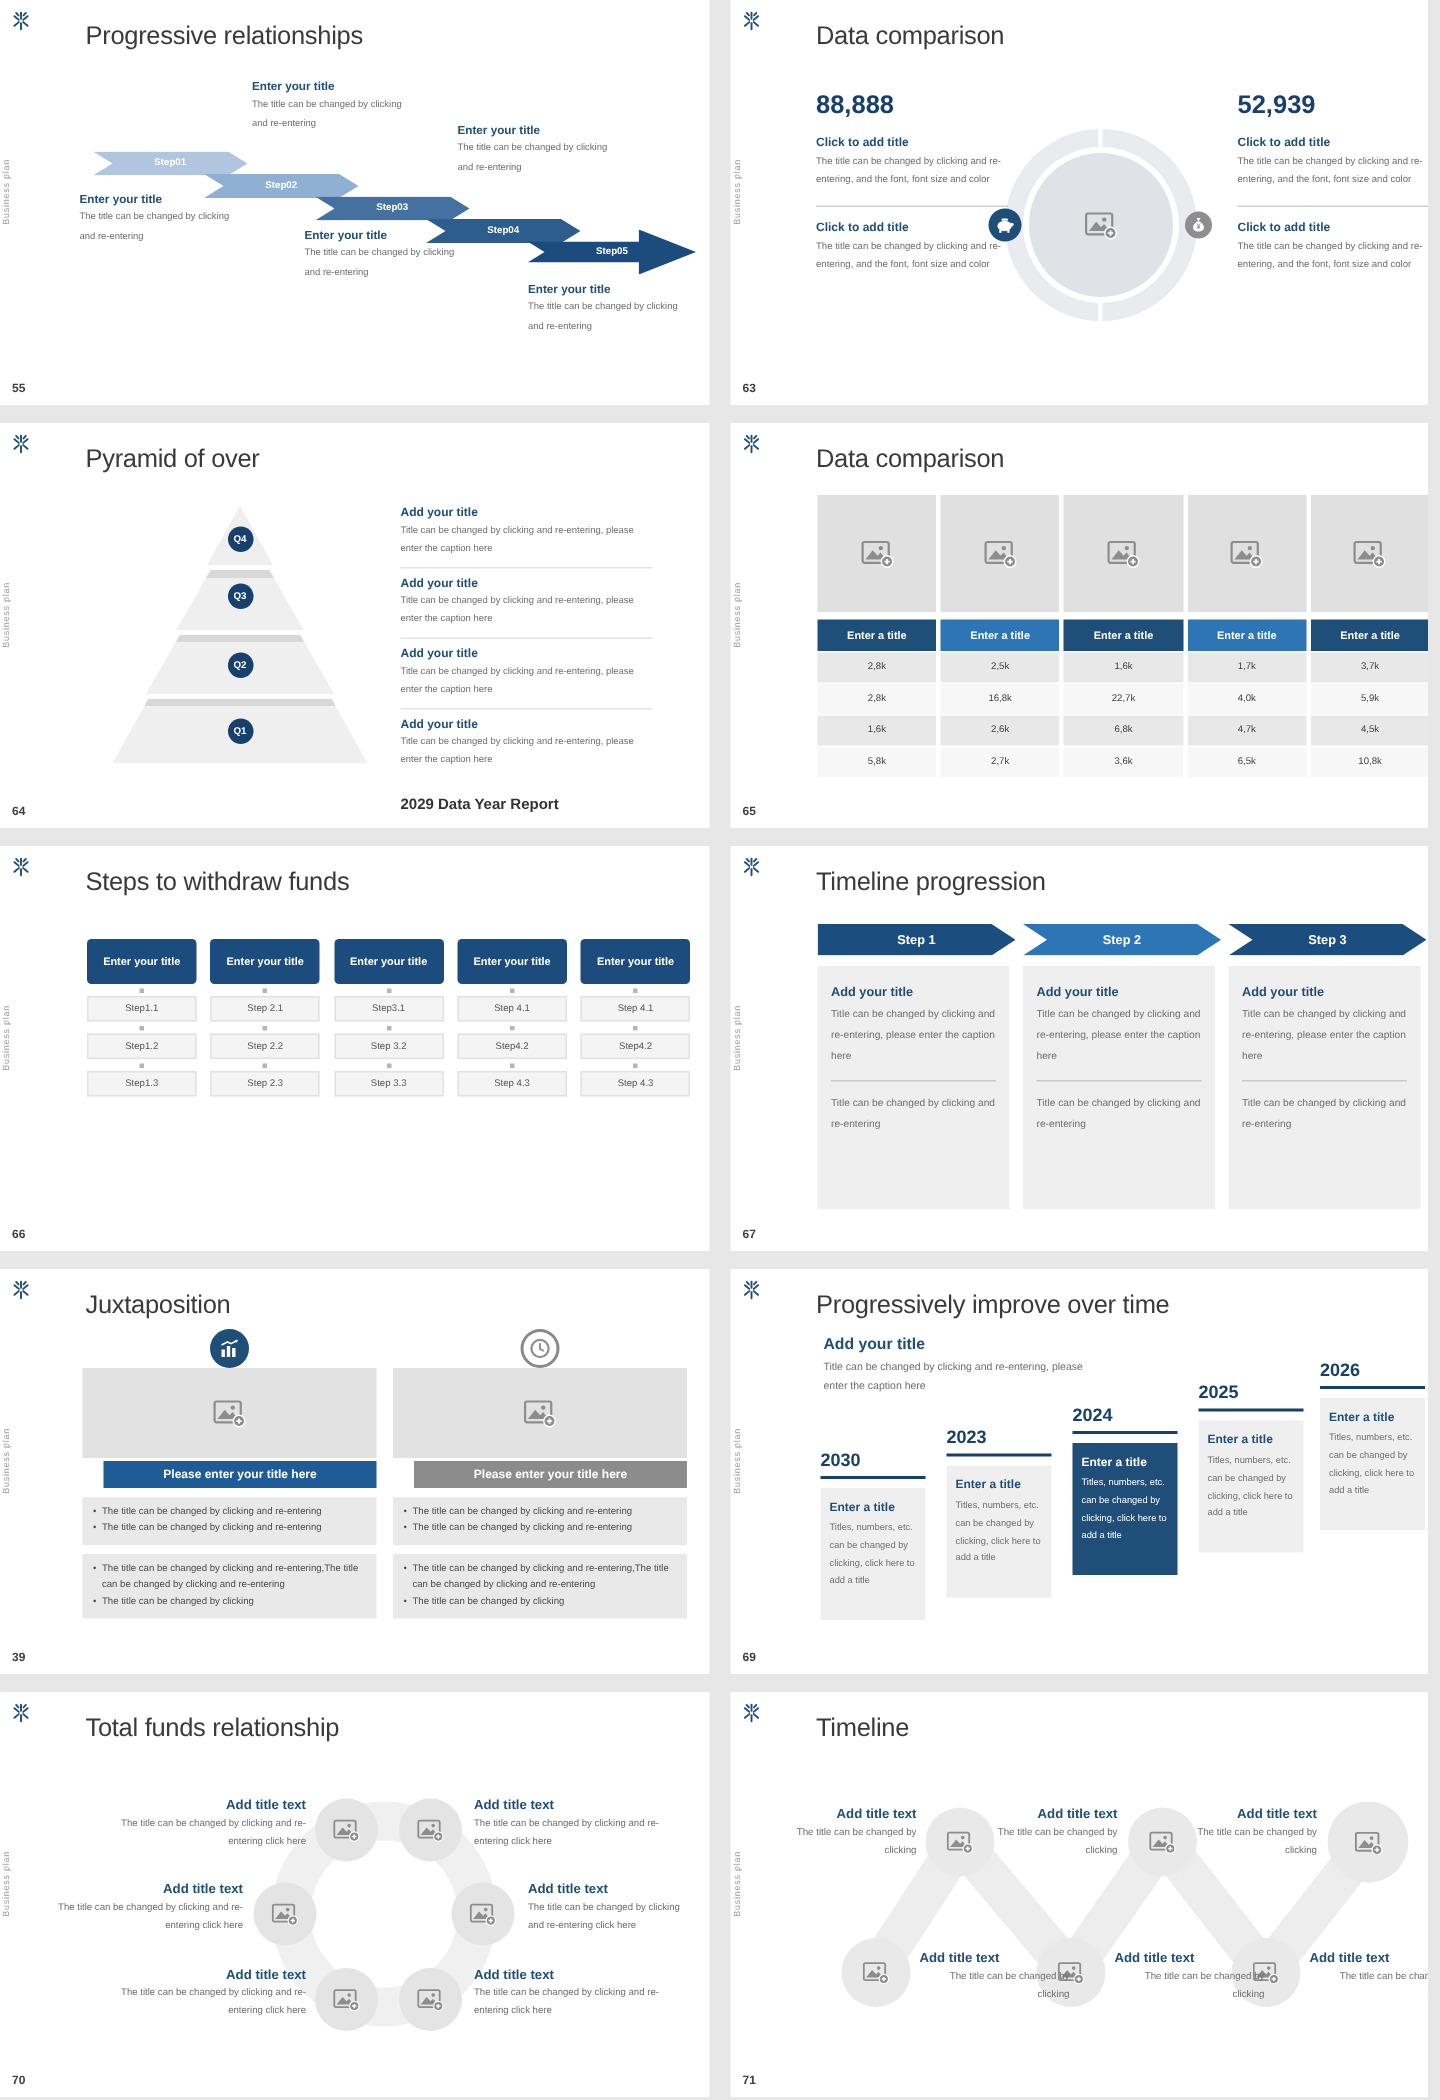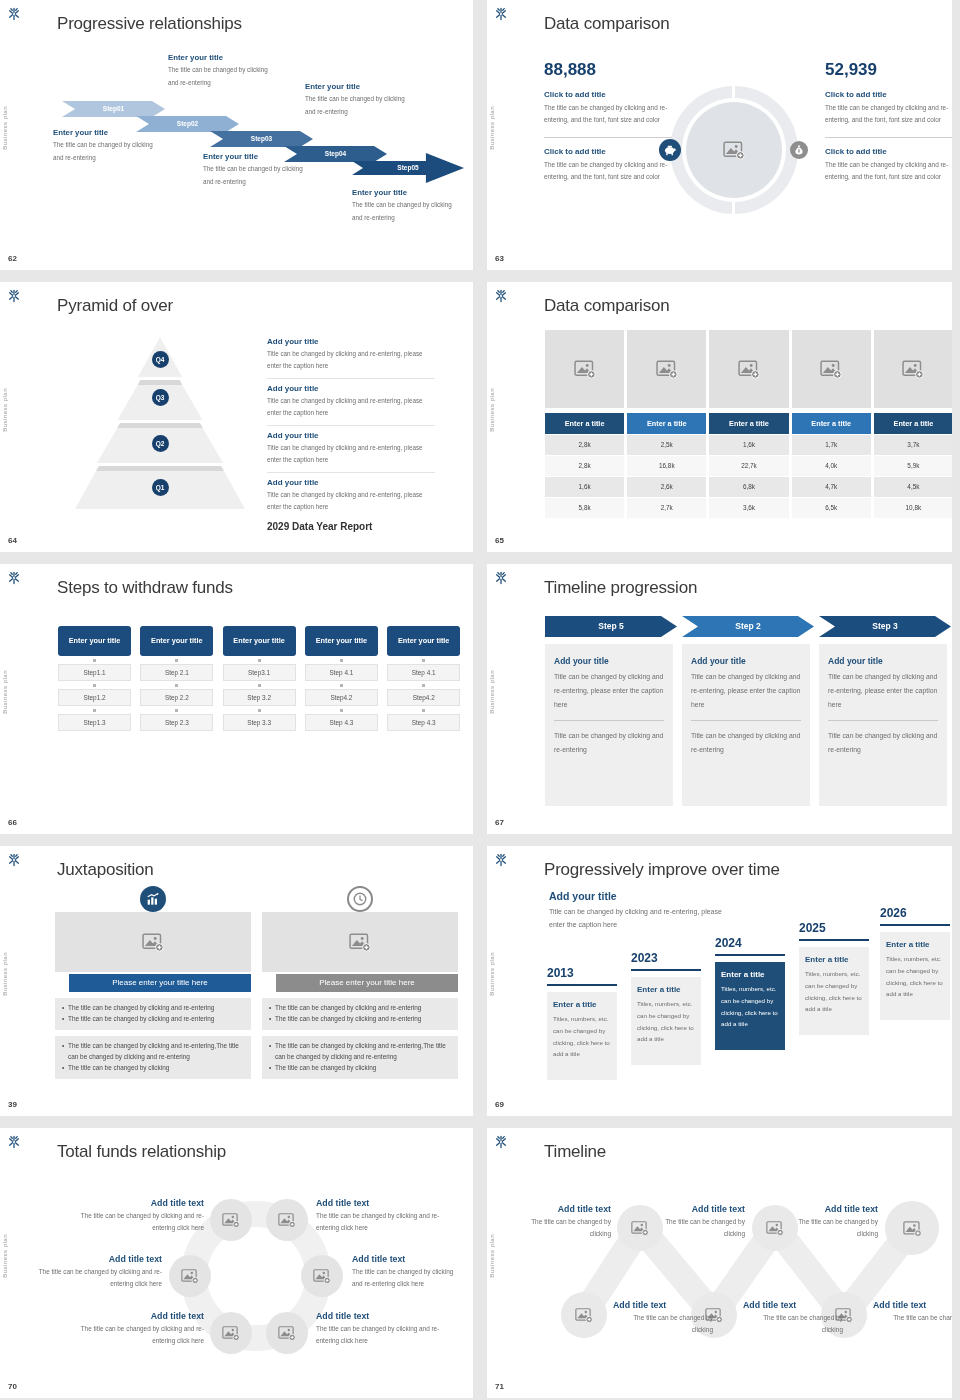--- a/index.html
+++ b/index.html
@@ -46,21 +46,21 @@
   .arr67{position:absolute;top:52px;height:21px;width:132px;color:#fff;font-size:8.5px;font-weight:bold;text-align:center;line-height:21px;clip-path:polygon(0 0,calc(100% - 16px) 0,100% 50%,calc(100% - 16px) 100%,0 100%,16px 50%)}
   .arr67.first{clip-path:polygon(0 0,calc(100% - 16px) 0,100% 50%,calc(100% - 16px) 100%,0 100%)}
   .pan67{position:absolute;top:80px;width:128px;height:162px;background:#efefef;box-sizing:border-box;padding:12px 9px}
   .pan67 .ttl{font-size:8.5px;margin-bottom:4px}
   .pan67 .bdy{font-size:6.8px;line-height:2.05}
   .pan67 hr{border:none;border-top:1px solid #c9c9c9;margin:8px 0}
   
   .col68{position:absolute;top:40px;width:196px}
   .circ68{position:absolute;left:85px;top:0;width:26px;height:26px;border-radius:50%;z-index:2}
   .imgbox68{position:absolute;top:26px;left:0;right:0;height:60px;background:#e2e2e2;display:flex;align-items:center;justify-content:center}
-  .ban68{position:absolute;top:88px;left:14px;right:0;height:18px;color:#fff;font-size:8px;font-weight:normal;text-align:center;line-height:18px}
+  .ban68{position:absolute;top:88px;left:14px;right:0;height:18px;color:#fff;font-size:8px;font-weight:bold;text-align:center;line-height:18px}
   .ul68{position:absolute;left:0;right:0;background:#e9e9e9;margin:0;padding:5px 7px;list-style:none}
   .ul68 li{font-size:6.4px;color:#4a4a4a;line-height:1.7;padding-left:6px;position:relative}
   .ul68 li:before{content:"•";position:absolute;left:0;color:#4a4a4a}
   
   .yr69{font-size:12px;font-weight:bold;color:#17406d;border-bottom:2px solid #17406d;padding-bottom:4px}
   .card69{position:absolute;width:70px;height:88px;background:#efefef;box-sizing:border-box;padding:8px 6px}
   .card69 .ttl{font-size:8px;margin-bottom:4px}
   .card69 .bdy{font-size:6.2px;line-height:1.9}
   .card69.hl{background:#1f4e79}
   .card69.hl .ttl,.card69.hl .bdy{color:#ffffff}
@@ -118,21 +118,21 @@
       <p class="bdy">The title can be changed by clicking and re-entering</p>
     </div>
     <div class="b62" style="left:203px;top:152px;width:100px">
       <h4 class="ttl">Enter your title</h4>
       <p class="bdy">The title can be changed by clicking and re-entering</p>
     </div>
     <div class="b62" style="left:352px;top:188px">
       <h4 class="ttl">Enter your title</h4>
       <p class="bdy">The title can be changed by clicking and re-entering</p>
     </div>
-    <span class="pg">62</span>
+    <span class="pg">55</span>
   </div>
 
   <div class="slide">
     <span class="logo ic">
         <svg viewBox="0 0 24 24">
           <g stroke="#1f4e79" stroke-width="2.2" stroke-linecap="round" fill="none">
             <path d="M12 2.5v7"></path>
             <path d="M12 14.5v7"></path>
             <path d="M4.5 6.5l5 4.2"></path>
             <path d="M14.5 13.3l5 4.2"></path>
@@ -251,21 +251,21 @@
         <p class="bdy">Title can be changed by clicking and re-entering, please enter the caption here</p>
       </div>
       <div class="it64">
         <h5 class="ttl">Add your title</h5>
         <p class="bdy">Title can be changed by clicking and re-entering, please enter the caption here</p>
       </div>
       <div class="it64 last">
         <h5 class="ttl">Add your title</h5>
         <p class="bdy">Title can be changed by clicking and re-entering, please enter the caption here</p>
       </div>
-      <div style="font-size:10px;font-weight:bold;color:#333;margin-top:2px">2029 Data Year Report</div>
+      <div style="font-size:10px;font-weight:bold;color:#333;margin-top:12px">2029 Data Year Report</div>
     </div>
     <span class="pg">64</span>
   </div>
 
   <div class="slide">
     <span class="logo ic">
         <svg viewBox="0 0 24 24">
           <g stroke="#1f4e79" stroke-width="2.2" stroke-linecap="round" fill="none">
             <path d="M12 2.5v7"></path>
             <path d="M12 14.5v7"></path>
@@ -430,21 +430,21 @@
             <path d="M14.5 13.3l5 4.2"></path>
             <path d="M19.5 6.5l-5 4.2"></path>
             <path d="M9.5 13.3l-5 4.2"></path>
             <path d="M6.5 2.8l2.6 2.8"></path>
             <path d="M17.5 2.8l-2.6 2.8"></path>
           </g>
         </svg>
       </span>
     <span class="vlabel">Business plan</span>
     <h2 class="stitle">Timeline progression</h2>
-    <div class="arr67 first" style="left:58px;background:#1b4e7f">Step 5</div>
+    <div class="arr67 first" style="left:58px;background:#1b4e7f">Step 1</div>
     <div class="arr67" style="left:195px;background:#2e75b6">Step 2</div>
     <div class="arr67" style="left:332px;background:#1b4e7f">Step 3</div>
     <div class="pan67" style="left:58px">
       <h5 class="ttl">Add your title</h5>
       <p class="bdy">Title can be changed by clicking and re-entering, please enter the caption here</p>
       <hr>
       <p class="bdy">Title can be changed by clicking and re-entering</p>
     </div>
     <div class="pan67" style="left:195px">
       <h5 class="ttl">Add your title</h5>
@@ -560,21 +560,21 @@
             <path d="M17.5 2.8l-2.6 2.8"></path>
           </g>
         </svg>
       </span>
     <span class="vlabel">Business plan</span>
     <h2 class="stitle">Progressively improve over time</h2>
     <div class="abs" style="left:62px;top:44px;width:185px">
       <h4 class="ttl" style="font-size:10.5px;margin-bottom:3px">Add your title</h4>
       <p class="bdy" style="font-size:7px;line-height:1.9">Title can be changed by clicking and re-entering, please enter the caption here</p>
     </div>
-    <div class="abs yr69" style="left:60px;top:120px;width:70px">2013</div>
+    <div class="abs yr69" style="left:60px;top:120px;width:70px">2030</div>
     <div class="card69" style="left:60px;top:146px">
       <h5 class="ttl">Enter a title</h5>
       <p class="bdy">Titles, numbers, etc. can be changed by clicking, click here to add a title</p>
     </div>
     <div class="abs yr69" style="left:144px;top:105px;width:70px">2023</div>
     <div class="card69" style="left:144px;top:131px">
       <h5 class="ttl">Enter a title</h5>
       <p class="bdy">Titles, numbers, etc. can be changed by clicking, click here to add a title</p>
     </div>
     <div class="abs yr69" style="left:228px;top:90px;width:70px">2024</div>

